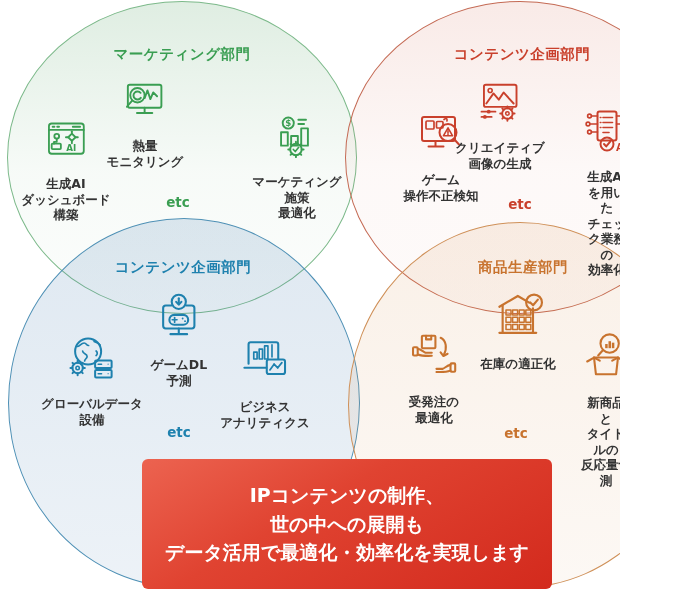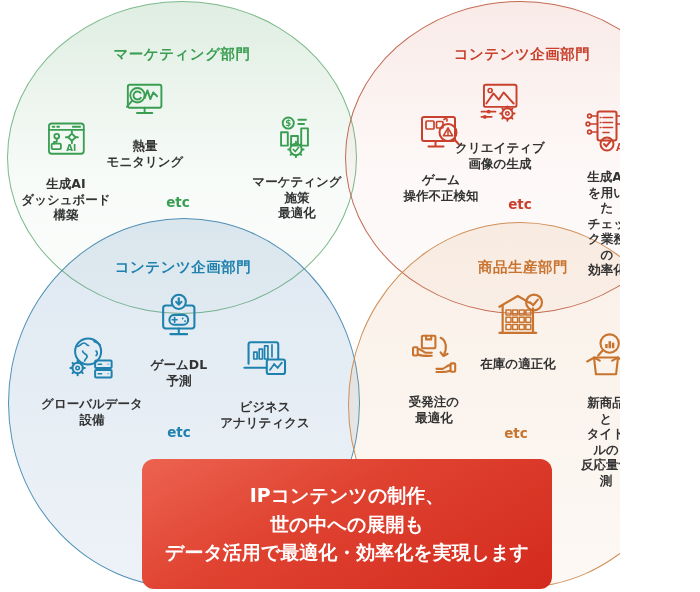--- a/index.html
+++ b/index.html
@@ -25,21 +25,21 @@
 
   .circle-title { position: absolute; transform: translateX(-50%); font-size: 14.5px; font-weight: 700;
                   white-space: nowrap; letter-spacing: .5px; }
   .item { position: absolute; transform: translateX(-50%); display: flex; flex-direction: column; align-items: center; }
   .item .label { margin-top: 14px; font-size: 12.5px; font-weight: 700; color: #333; line-height: 15.5px;
                  text-align: center; white-space: pre-line; }
   .etc { position: absolute; transform: translateX(-50%); font-size: 13.5px; font-weight: 700; }
   svg.ic { display: block; }
   svg.ic text { font-family: inherit; }
 
-  .banner { position: absolute; left: 142px; top: 459px; width: 410px; height: 130px; border-radius: 12px;
+  .banner { position: absolute; left: 142px; top: 459px; width: 410px; height: 130px; border-radius: 6px;
             background: linear-gradient(150deg, #ec6350 0%, #e04331 40%, #d32a1d 100%);
             display: flex; align-items: center; justify-content: center; }
   .banner-text { color: #fff; font-size: 19px; font-weight: 700; line-height: 28.5px; text-align: center;
                  white-space: pre-line; }
 </style>
 </head>
 <body>
 
 <div class="canvas">
 

